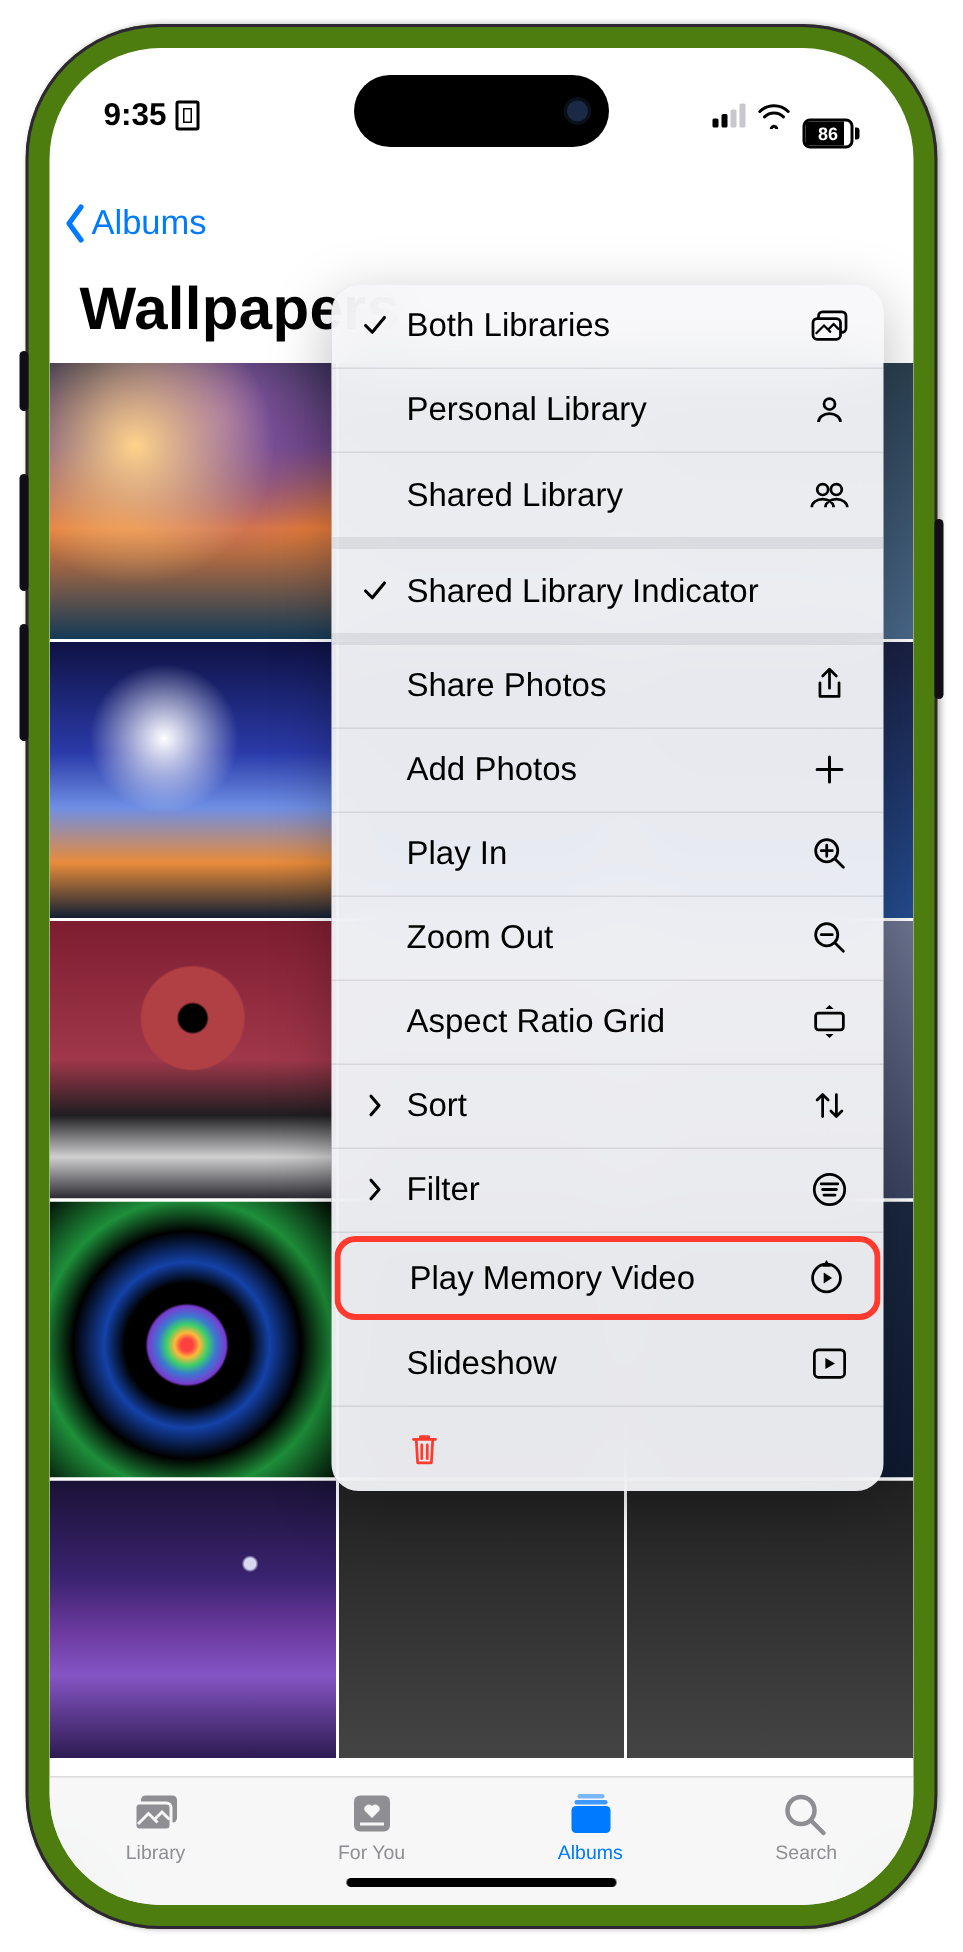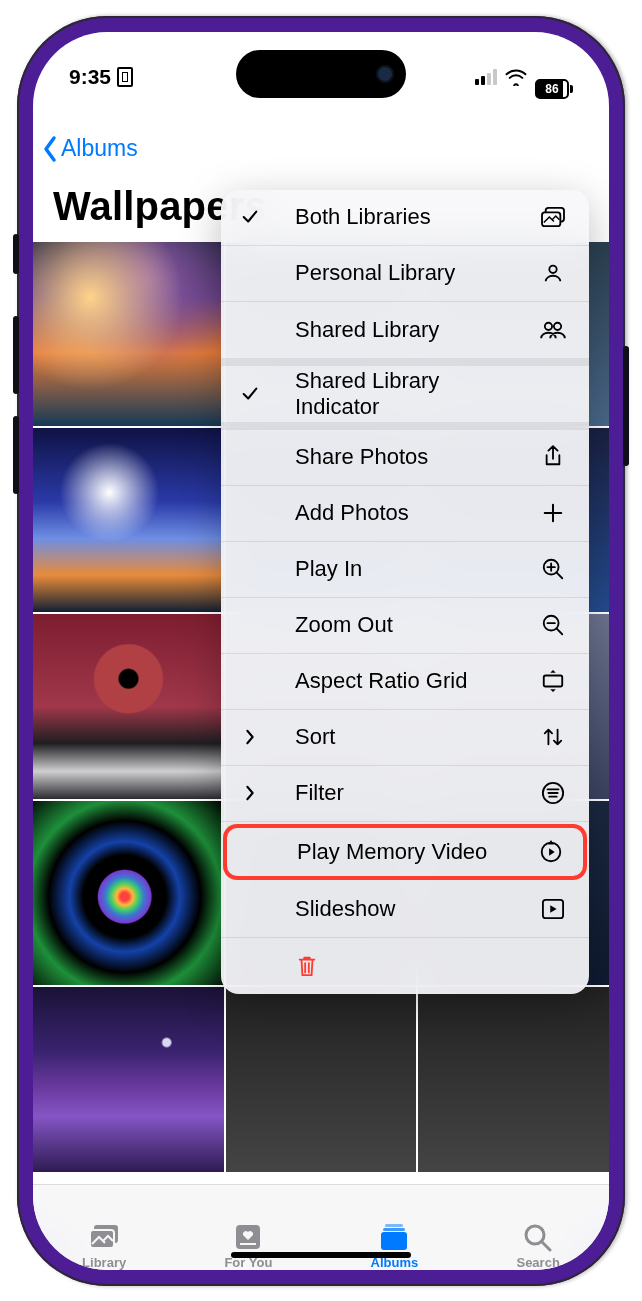--- a/index.html
+++ b/index.html
@@ -9,21 +9,21 @@
   width: 642px;
   height: 1301px;
   display: flex;
   justify-content: center;
   align-items: center;
 }
 
 .phone {
   width: 608px;
   height: 1270px;
-  background: #4c1d95;
+  background: #4d7c0f;
   border-radius: 90px;
   padding: 16px;
   position: relative;
   box-shadow: 0 0 0 2px #2e2733 inset, 2px 0 4px rgba(0,0,0,.3);
 }
 .side-btn { position:absolute; background:#120e17; border-radius:3px; }
 .side-btn.l1 { left:-4px; top:218px; width:6px; height:40px; }
 .side-btn.l2 { left:-4px; top:300px; width:6px; height:78px; }
 .side-btn.l3 { left:-4px; top:400px; width:6px; height:78px; }
 .side-btn.r1 { right:-4px; top:330px; width:6px; height:120px; }
@@ -120,45 +120,43 @@
 }
 .popover-group{border-bottom:8px solid rgba(120,120,128,.14);}
 .popover-group:last-child{border-bottom:0;}
 .popover-row{
   display:flex;align-items:center;
   height:56px;
   padding:0 20px 0 12px;
   border-bottom:1px solid rgba(60,60,67,.12);
   font-size:22px;
   position:relative;
-  gap:24px;
 }
 .popover-row:last-child{border-bottom:0;}
 .popover-row .lead{width:34px;display:flex;justify-content:center;align-items:center;flex-shrink:0;}
 .popover-row .label{flex:1;padding-left:4px;}
 .popover-row .trail{width:32px;display:flex;justify-content:center;align-items:center;flex-shrink:0;}
 .popover-row.destructive{color:#ff3b30;}
 .popover-row.destructive .trail svg{stroke:#ff3b30;}
 .highlight .popover-row{
   box-shadow:0 0 0 4px #ff3b30 inset;
   border-radius:14px;
 }
 .highlight{padding:2px 2px;}
 .highlight .popover-row{border-bottom:0;margin:0;}
 
 
 .tabbar{
   position:absolute;left:0;right:0;bottom:0;height:86px;
   background:rgba(247,247,248,.94);
   backdrop-filter:blur(20px);
   border-top:1px solid rgba(60,60,67,.15);
-  display:flex;justify-content:space-around;align-items:flex-end;
+  display:flex;justify-content:space-around;align-items:flex-start;
   padding-top:8px;
   z-index:20;
-  font-weight:bold;
 }
 .tab{display:flex;flex-direction:column;align-items:center;gap:2px;color:#8e8e93;font-size:13px;}
 .tab.active{color:#007aff;}
 .tab svg{width:36px;height:32px;}
 .home-ind{position:absolute;bottom:12px;left:50%;transform:translateX(-50%);width:180px;height:6px;background:#000;border-radius:4px;z-index:60;}
 </style>
 </head>
 <body>
 
 <div class="phone">

